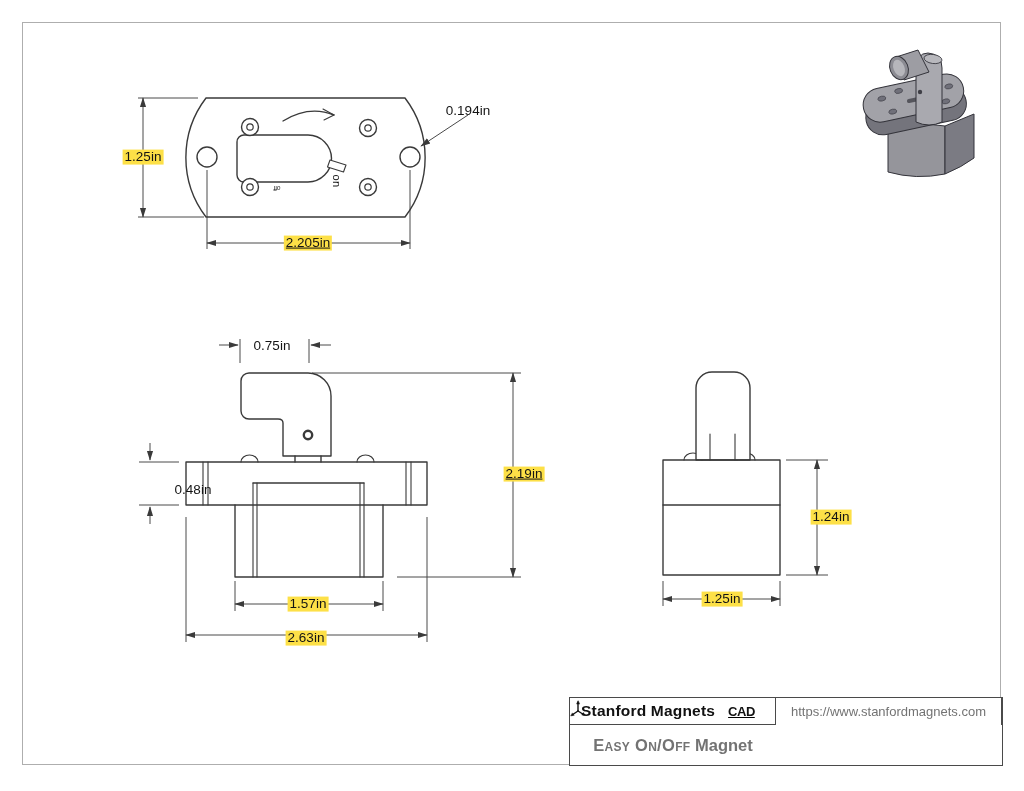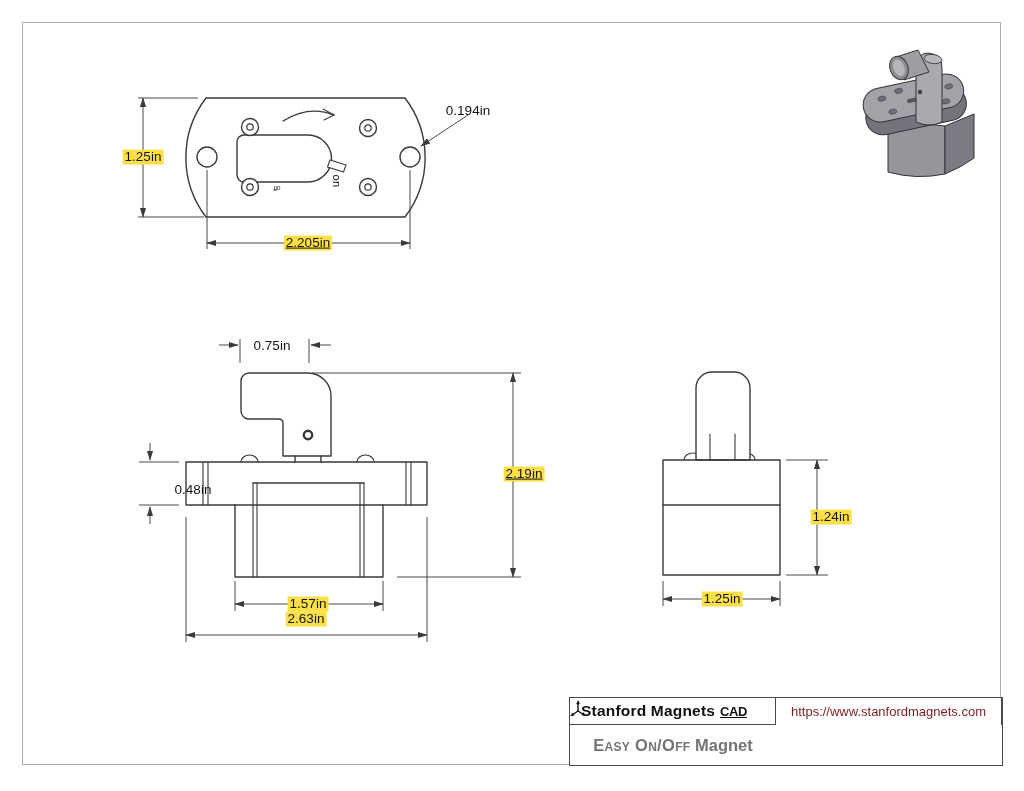--- a/index.html
+++ b/index.html
@@ -20,29 +20,29 @@
   .dim.nobg{background:transparent;padding:0;}
   .rot90{transform:translate(-50%,-50%) rotate(90deg);font-size:11px;letter-spacing:0.5px;}
   .rot180{transform:translate(-50%,-50%) rotate(180deg);font-size:6.5px;}
   
   .tblock{
     position:absolute;left:569px;top:697px;width:434px;height:69px;
     background:#fff;border:1.6px solid #4a4a4a;box-sizing:border-box;
     display:grid;grid-template-columns:206px 1fr;grid-template-rows:27px 1fr;
   }
   .tb-cell{box-sizing:border-box;display:flex;align-items:center;overflow:hidden;}
-  .tb-c1r1{border-right:1.4px solid #4a4a4a;border-bottom:1.4px solid #4a4a4a;padding-left:11px;gap:5px;}
+  .tb-c1r1{border-right:1.4px solid #4a4a4a;border-bottom:1.4px solid #4a4a4a;padding-left:11px;gap:13px;}
   .tb-c2r1{border-bottom:1.4px solid #4a4a4a;padding-left:9px;}
   .tb-c1r2{border-right:1.4px solid #4a4a4a;justify-content:center;}
   .tb-c2r2{justify-content:center;}
   .company{font-weight:bold;font-size:15.5px;color:#111;letter-spacing:0.2px;white-space:nowrap;}
   .cadlogo{display:flex;align-items:flex-end;gap:1px;text-decoration:underline;}
   .cadtext{font-weight:bold;font-size:13px;color:#111;letter-spacing:-0.5px;}
   .partlabel{font-size:9.5px;color:#2d2d2d;line-height:1.2;letter-spacing:0.3px;}
-  .weburl{font-size:13px;color:#7f1d1d;}
+  .weburl{font-size:13px;color:#737373;}
   .ptitle{font-weight:bold;font-size:16.5px;color:#737373;white-space:nowrap;}
   .ptitle .sc{font-variant:small-caps;letter-spacing:0.3px;}
 </style>
 </head>
 <body>
 
 <div id="sheet">
 
   <div class="frame"></div>
 
@@ -174,21 +174,21 @@
   <span class="dim" style="left:143px;top:157px;">1.25in</span>
   <span class="dim" style="left:308px;top:243px;text-decoration:underline;">2.205in</span>
   <span class="dim nobg" style="left:468px;top:111px;">0.194in</span>
   <span class="dim rot90 nobg" style="left:337px;top:181px;">on</span>
   <span class="dim rot180 nobg" style="left:277px;top:188px;">off</span>
 
   <span class="dim nobg" style="left:272px;top:346px;">0.75in</span>
   <span class="dim nobg" style="left:149px;top:490px;margin-left:44px;">0.48in</span>
   <span class="dim" style="left:524px;top:474px;text-decoration:underline;">2.19in</span>
   <span class="dim" style="left:308px;top:604px;">1.57in</span>
-  <span class="dim" style="left:306px;top:619px;">2.63in</span>
+  <span class="dim" style="left:306px;top:638px;">2.63in</span>
 
   <span class="dim" style="left:819px;top:517px;margin-left:12px;">1.24in</span>
   <span class="dim" style="left:722px;top:599px;">1.25in</span>
 
   <div class="tblock">
     <div class="tb-cell tb-c1r1">
       <span class="company">Stanford Magnets</span>
       <span class="cadlogo">
         <svg width="16" height="19" viewBox="0 0 16 19">
           <g stroke="#111" stroke-width="1.4" fill="#111" stroke-linecap="round">

